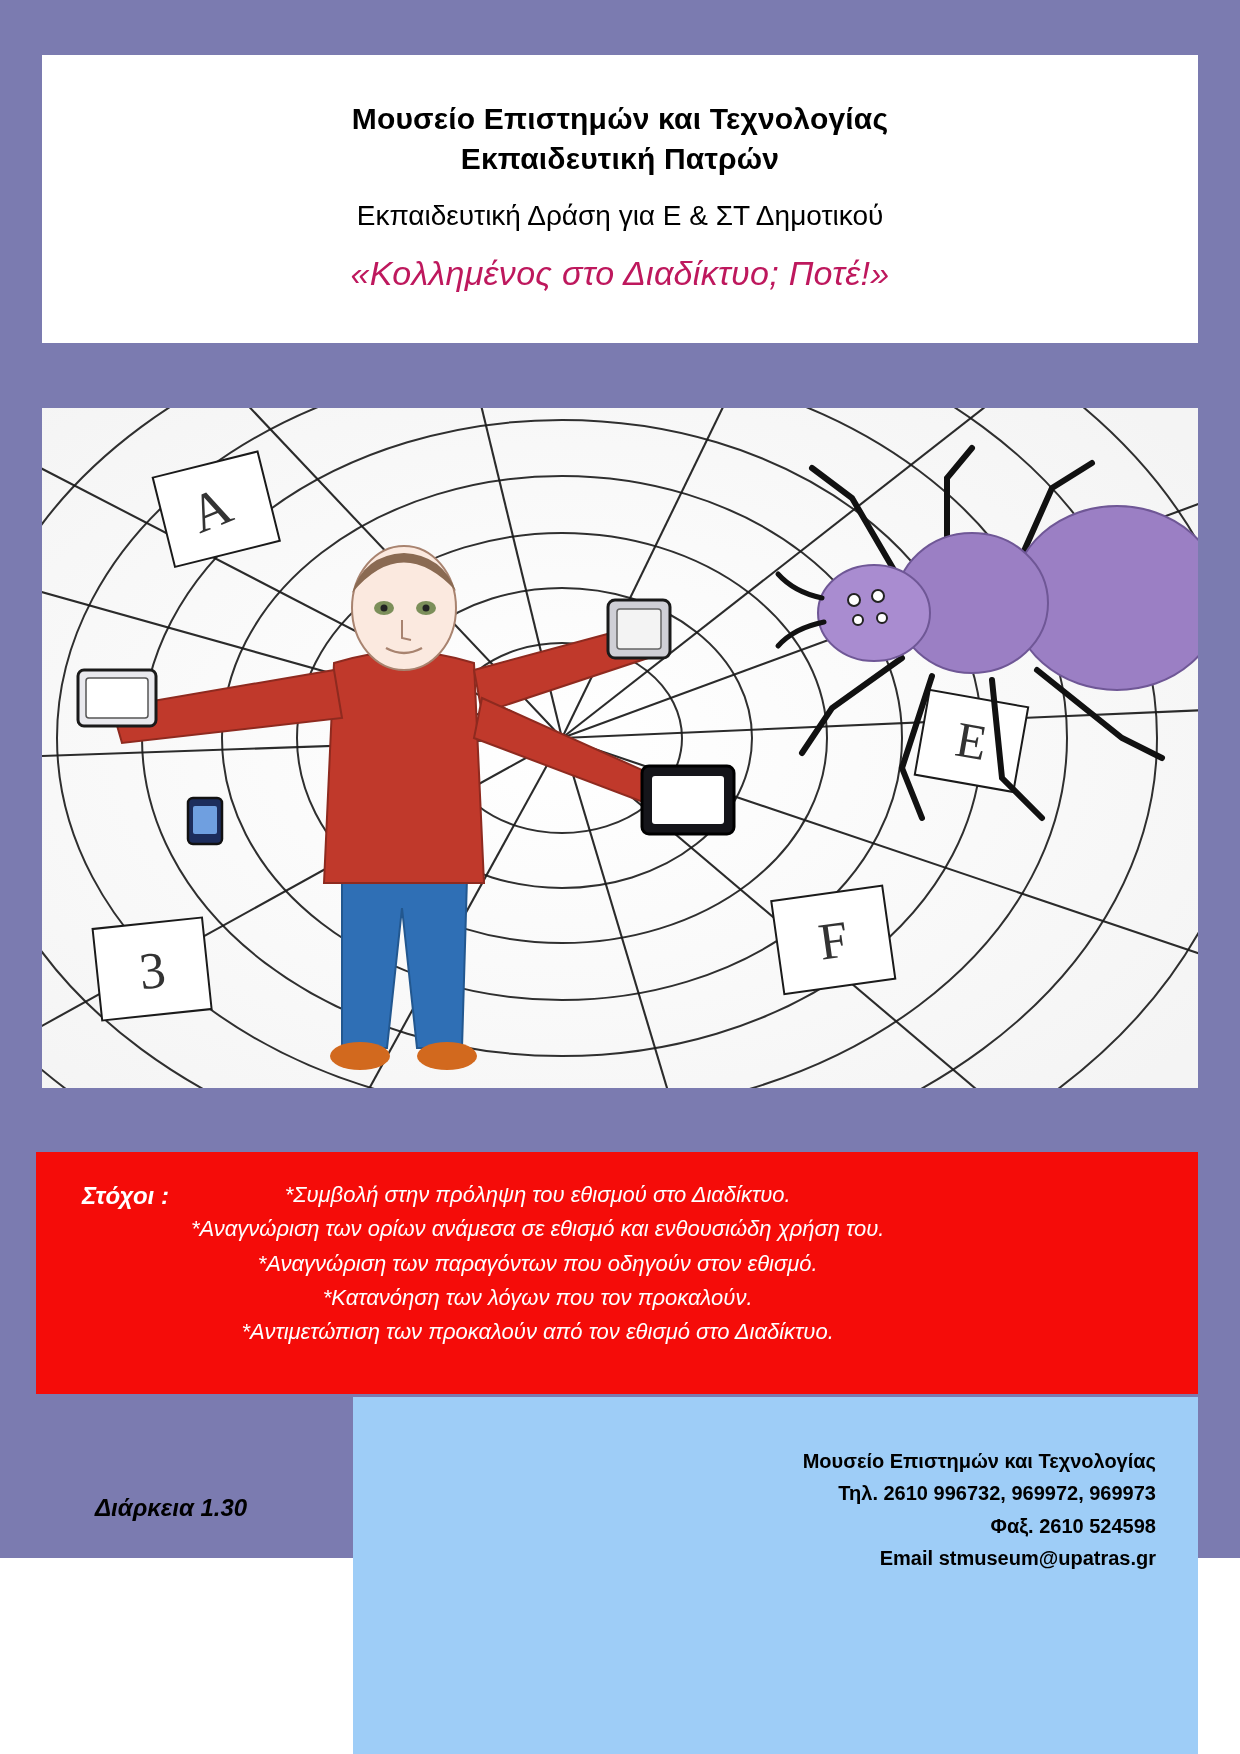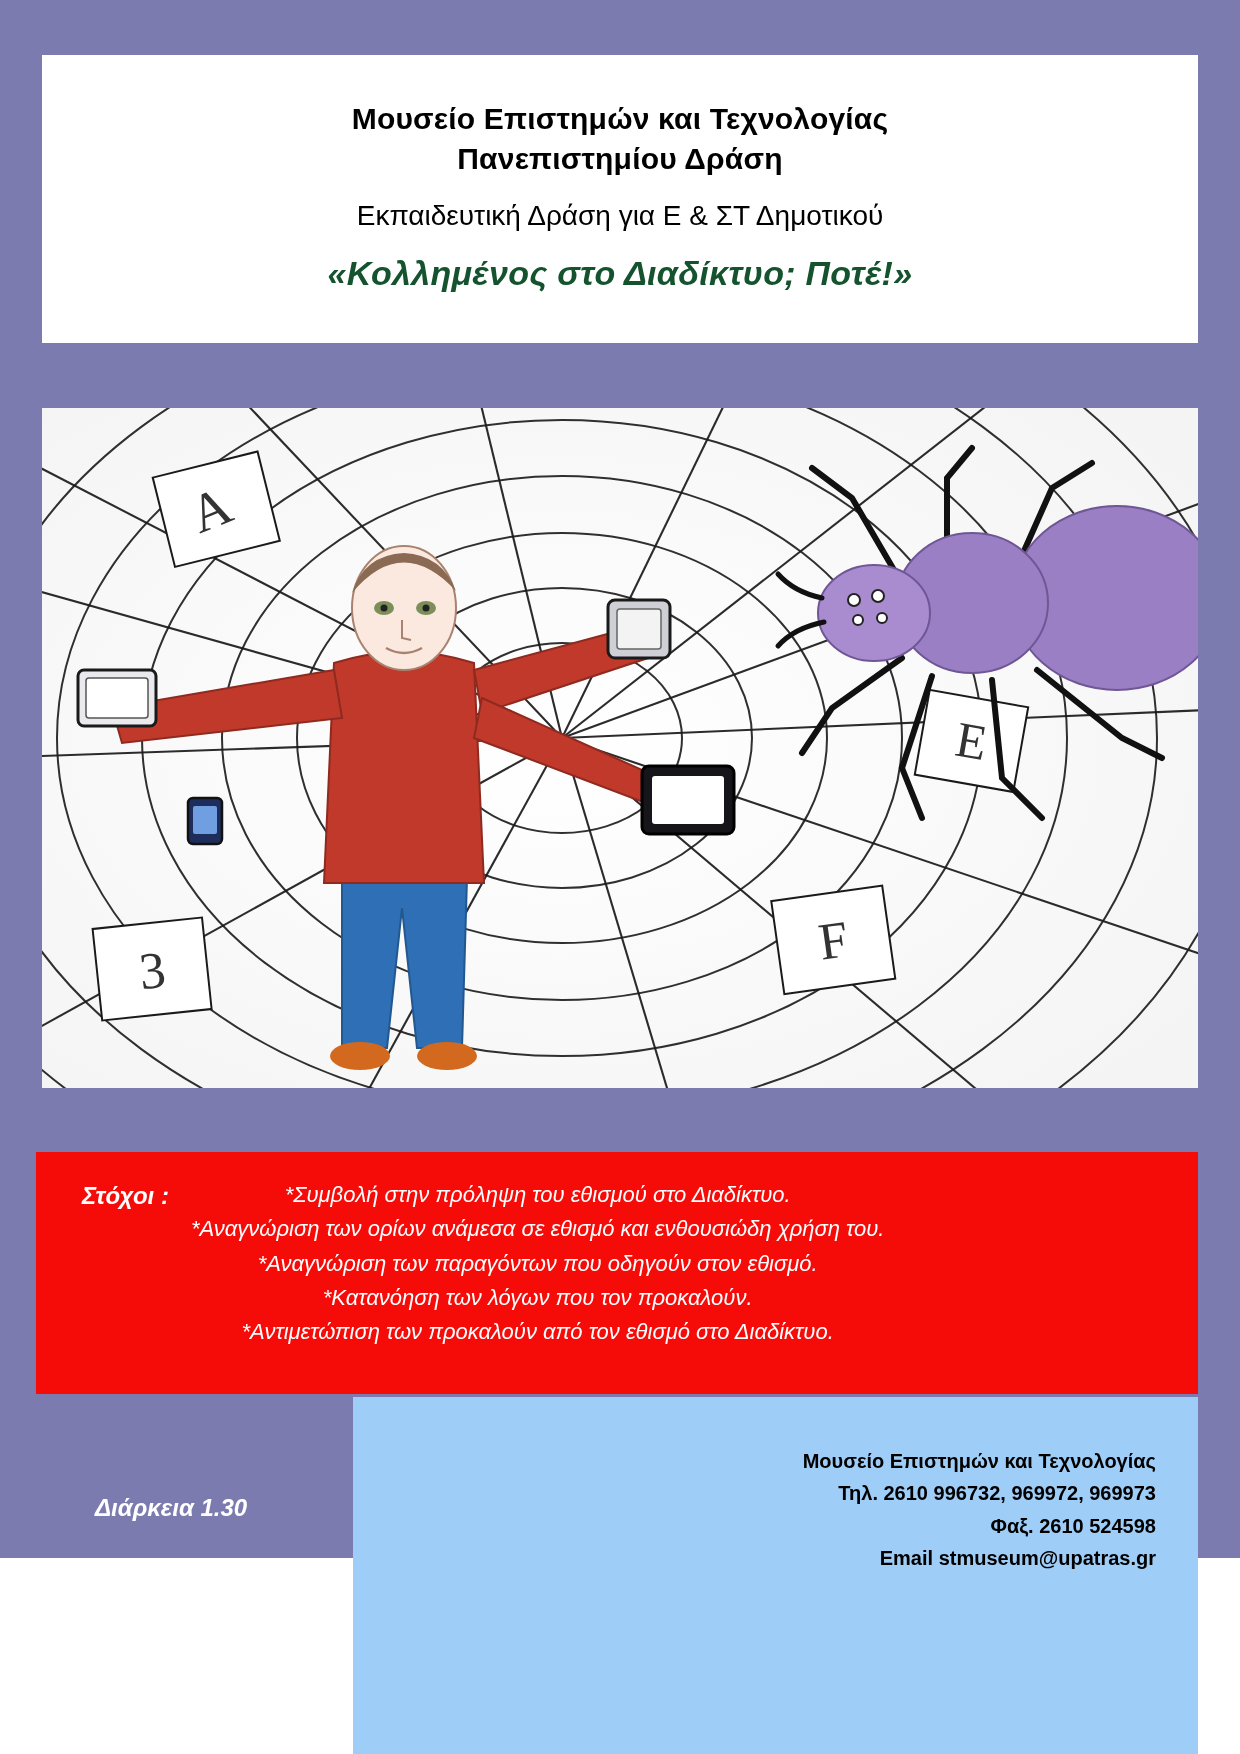--- a/index.html
+++ b/index.html
@@ -45,23 +45,23 @@
   }
   .subtitle-line {
     margin-top: 22px;
     font-size: 28px;
     color: #000000;
     text-align: center;
   }
   .red-title {
     margin-top: 22px;
     font-size: 34px;
-    font-weight: bold;
+    font-weight: normal;
     font-style: italic;
-    color: #14532d;
+    color: #be185d;
     text-align: left;
     letter-spacing: 0.3px;
   }
   
   .art-frame {
     position: absolute;
     left: 42px;
     top: 408px;
     width: 1156px;
     height: 680px;
@@ -122,32 +122,32 @@
     color: #000000;
     line-height: 1.62;
   }
   .duration {
     position: absolute;
     left: 95px;
     top: 1494px;
     font-size: 24px;
     font-weight: bold;
     font-style: italic;
-    color: #ffffff;
+    color: #000000;
     white-space: nowrap;
   }
 </style>
 </head>
 <body>
 
 <div class="poster">
 
   <div class="header-card">
     <div class="title-line">Μουσείο Επιστημών και Τεχνολογίας</div>
-    <div class="title-line">Πανεπιστημίου Δράση</div>
+    <div class="title-line">Εκπαιδευτική Πατρών</div>
     <div class="subtitle-line">Εκπαιδευτική Δράση για Ε &amp; ΣΤ Δημοτικού</div>
     <div class="red-title">«Κολλημένος στο Διαδίκτυο; Ποτέ!»</div>
   </div>
 
   <div class="art-frame">
     <svg class="art-svg" viewBox="0 0 1156 680" preserveAspectRatio="xMidYMid slice">
       <defs>
         <radialGradient id="webfade" cx="45%" cy="50%" r="70%">
           <stop offset="0%" stop-color="#ffffff"></stop>
           <stop offset="100%" stop-color="#f4f4f4"></stop>

